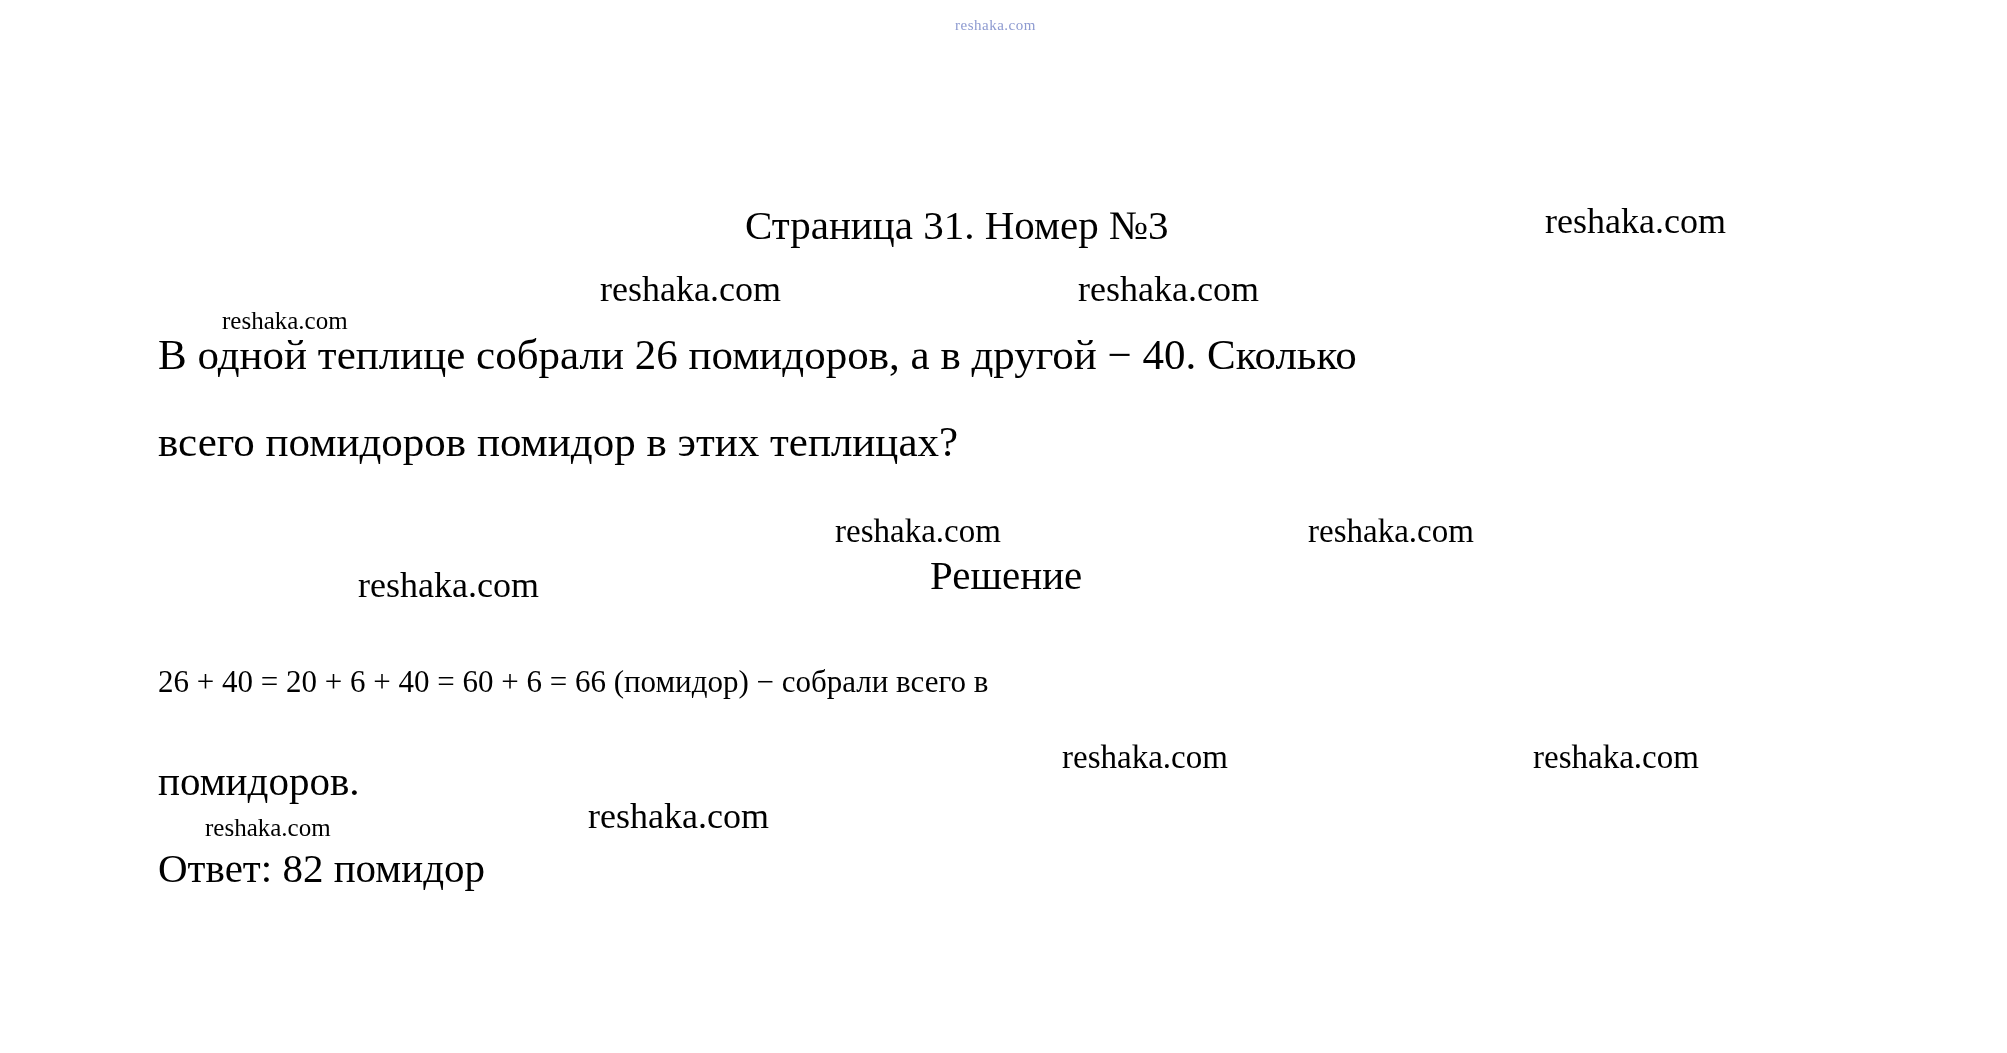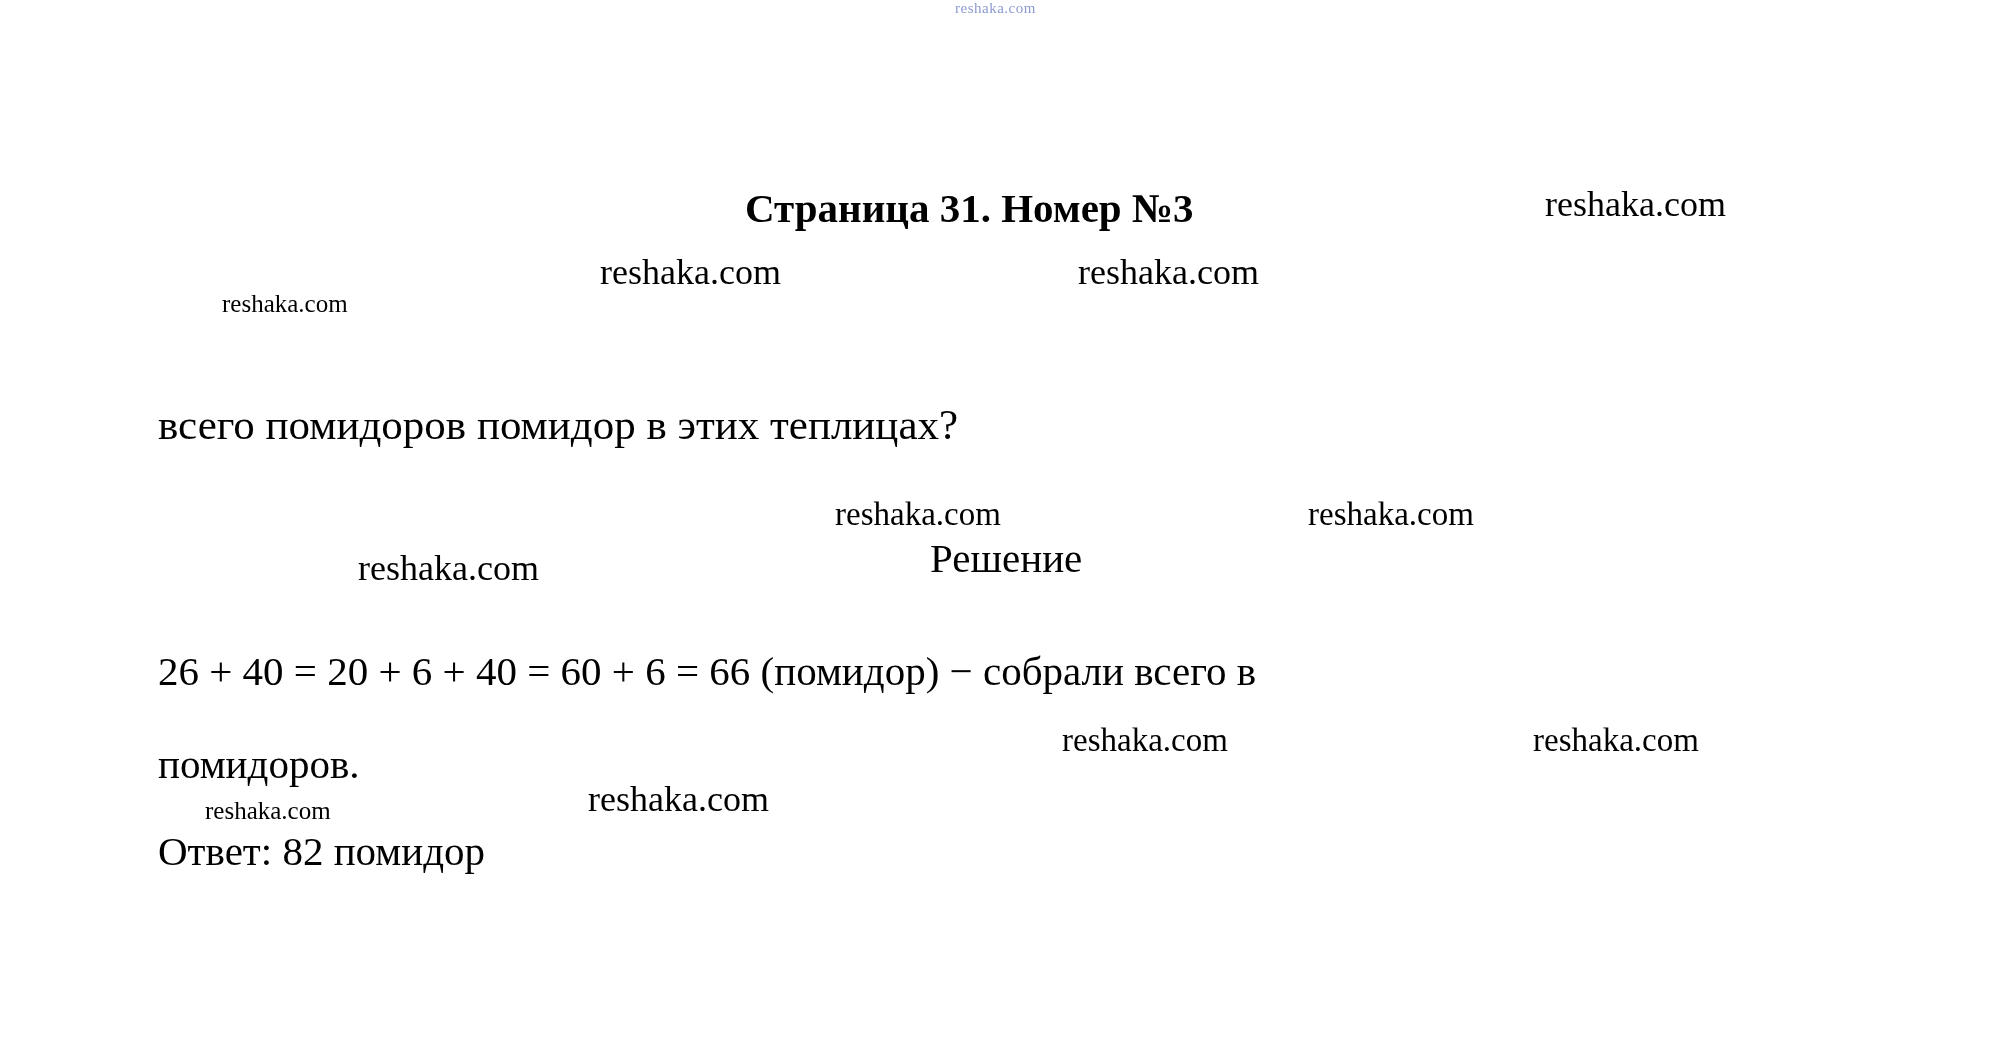--- a/index.html
+++ b/index.html
@@ -12,38 +12,37 @@
     height: 1053px;
     position: relative;
     overflow: hidden;
     font-family: "Liberation Serif", "DejaVu Serif", serif;
     color: #000000;
   }
 
   #page {
     position: absolute;
     left: 0;
-    top: 0;
+    top: 17px;
     width: 2007px;
     height: 820px;
   }
 
   
   .doc-line {
     position: absolute;
     white-space: nowrap;
     font-family: "Liberation Serif", "DejaVu Serif", serif;
     color: #000000;
   }
 
   .title {
     font-size: 41px;
     left: 745px;
     top: 184px;
-    font-weight: bold;
   }
 
   .task-line-1 {
     font-size: 43px;
     left: 158px;
     top: 313px;
   }
 
   .task-line-2 {
     font-size: 43px;
@@ -51,21 +50,21 @@
     top: 400px;
   }
 
   .solution-heading {
     font-size: 41px;
     left: 930px;
     top: 534px;
   }
 
   .calc-line-1 {
-    font-size: 41px;
+    font-size: 31px;
     left: 158px;
     top: 647px;
   }
 
   .calc-line-2 {
     font-size: 41px;
     left: 158px;
     top: 740px;
   }
 
@@ -111,20 +110,21 @@
   <div class="doc-line title">Страница 31. Номер №3</div>
 
   <div class="watermark wm-1">reshaka.com</div>
 
   <div class="watermark wm-2">reshaka.com</div>
 
   <div class="watermark wm-3">reshaka.com</div>
 
   <div class="watermark wm-4">reshaka.com</div>
 
+  <div class="doc-line task-line-1">В одной теплице собрали 26 помидоров, а в другой − 40. Сколько</div>
 
   <div class="doc-line task-line-2">всего помидоров помидор в этих теплицах?</div>
 
   <div class="watermark wm-5">reshaka.com</div>
 
   <div class="watermark wm-6">reshaka.com</div>
 
   <div class="watermark wm-7">reshaka.com</div>
 
   <div class="doc-line solution-heading">Решение</div>

